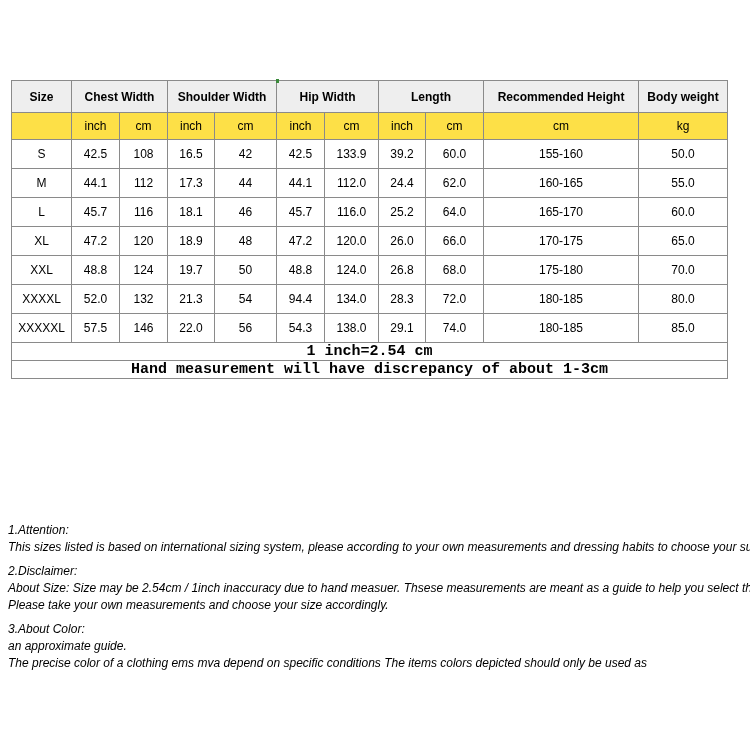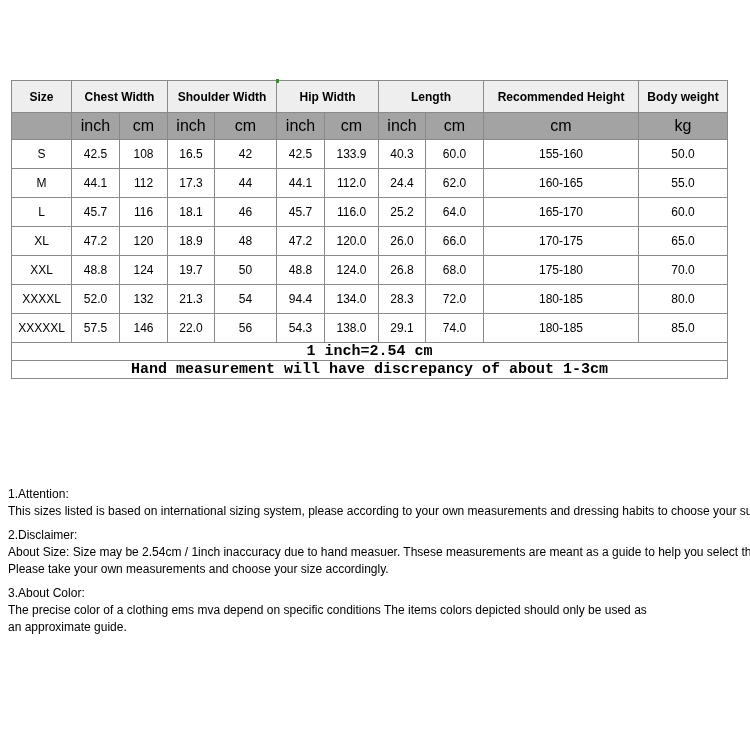--- a/index.html
+++ b/index.html
@@ -31,22 +31,22 @@
     white-space: nowrap;
   }
   tr.group-row th {
     height: 31px;
     background: #eeeeee;
     font-size: 12px;
     font-weight: bold;
   }
   tr.unit-row th {
     height: 26px;
-    background: #a3a3a3;
-    font-size: 16px;
+    background: #fde047;
+    font-size: 12px;
     font-weight: normal;
   }
   tbody.data-body td {
     height: 28px;
     background: #ffffff;
     font-size: 12px;
   }
   tfoot td {
     height: 15px;
     background: #ffffff;
@@ -59,23 +59,24 @@
     position: absolute;
     left: 276px;
     top: 79px;
     width: 3px;
     height: 4px;
   }
 
   .notes {
     position: absolute;
     left: 8px;
-    top: 486px;
+    top: 522px;
     width: 742px;
     font-size: 12px;
+    font-style: italic;
   }
   .note { margin: 0 0 7px 0; }
   .note p {
     margin: 0;
     line-height: 17px;
     white-space: nowrap;
   }
 </style>
 </head>
 <body>
@@ -122,21 +123,21 @@
     </thead>
     <tbody class="data-body">
         <tr>
           <td>S</td>
           <td>42.5</td>
           <td>108</td>
           <td>16.5</td>
           <td>42</td>
           <td>42.5</td>
           <td>133.9</td>
-          <td>40.3</td>
+          <td>39.2</td>
           <td>60.0</td>
           <td>155-160</td>
           <td>50.0</td>
         </tr>
         <tr>
           <td>M</td>
           <td>44.1</td>
           <td>112</td>
           <td>17.3</td>
           <td>44</td>
@@ -230,18 +231,18 @@
       <p>1.Attention:</p>
       <p>This sizes listed is based on international sizing system, please according to your own measurements and dressing habits to choose your suitable size.</p>
     </div>
     <div class="note">
       <p>2.Disclaimer:</p>
       <p>About Size: Size may be 2.54cm / 1inch inaccuracy due to hand measuer. Thsese measurements are meant as a guide to help you select the correct size.</p>
       <p>Please take your own measurements and choose your size accordingly.</p>
     </div>
     <div class="note">
       <p>3.About Color:</p>
+      <p>an approximate guide.</p>
       <p>The precise color of a clothing ems mva depend on specific conditions The items colors depicted should only be used as</p>
-      <p>an approximate guide.</p>
     </div>
   </div>
 
 </div>
 
 </body></html>

